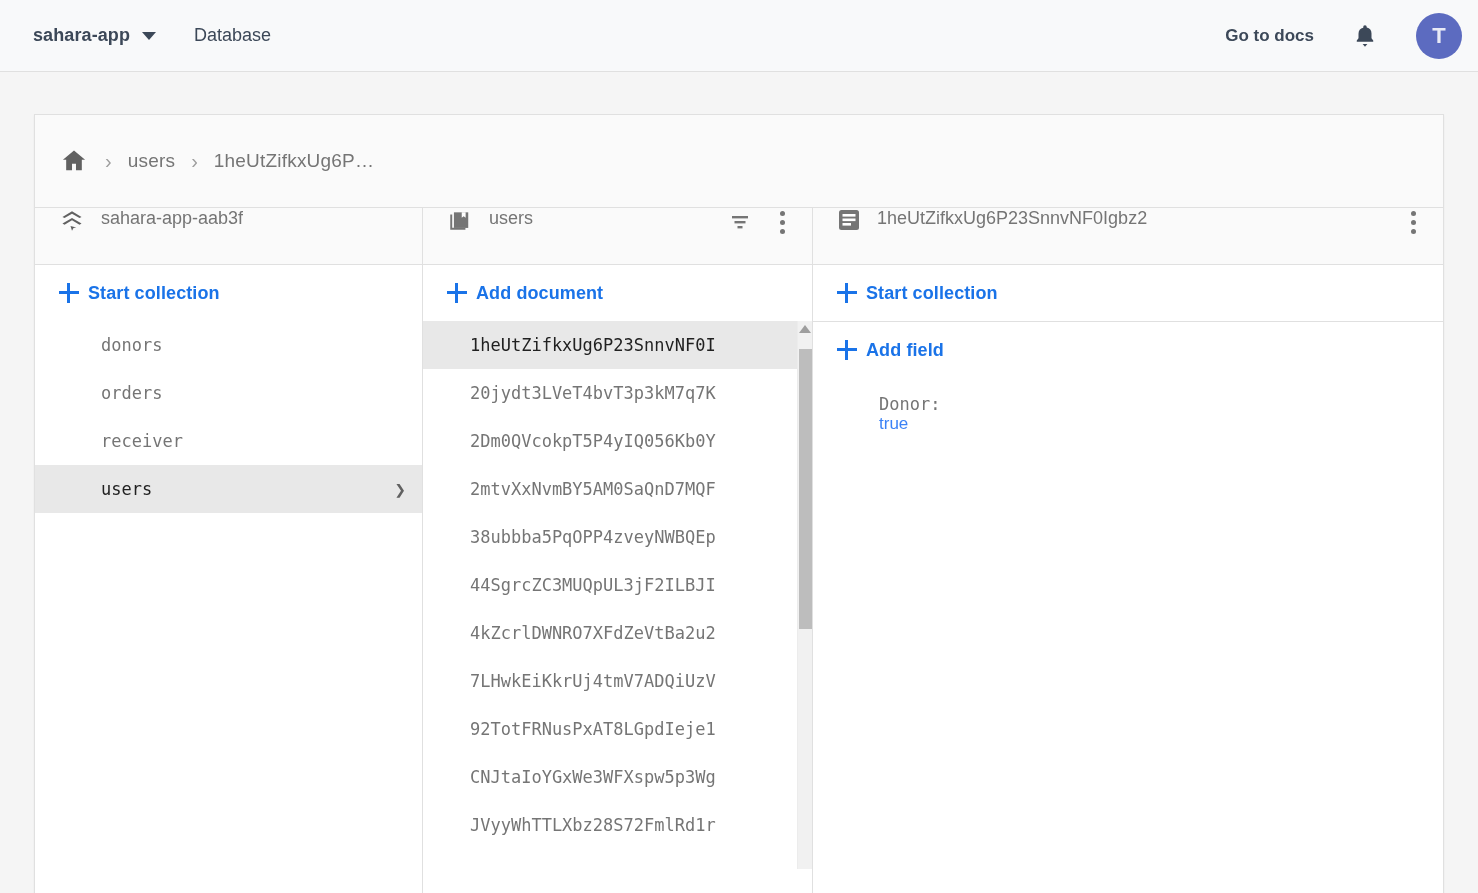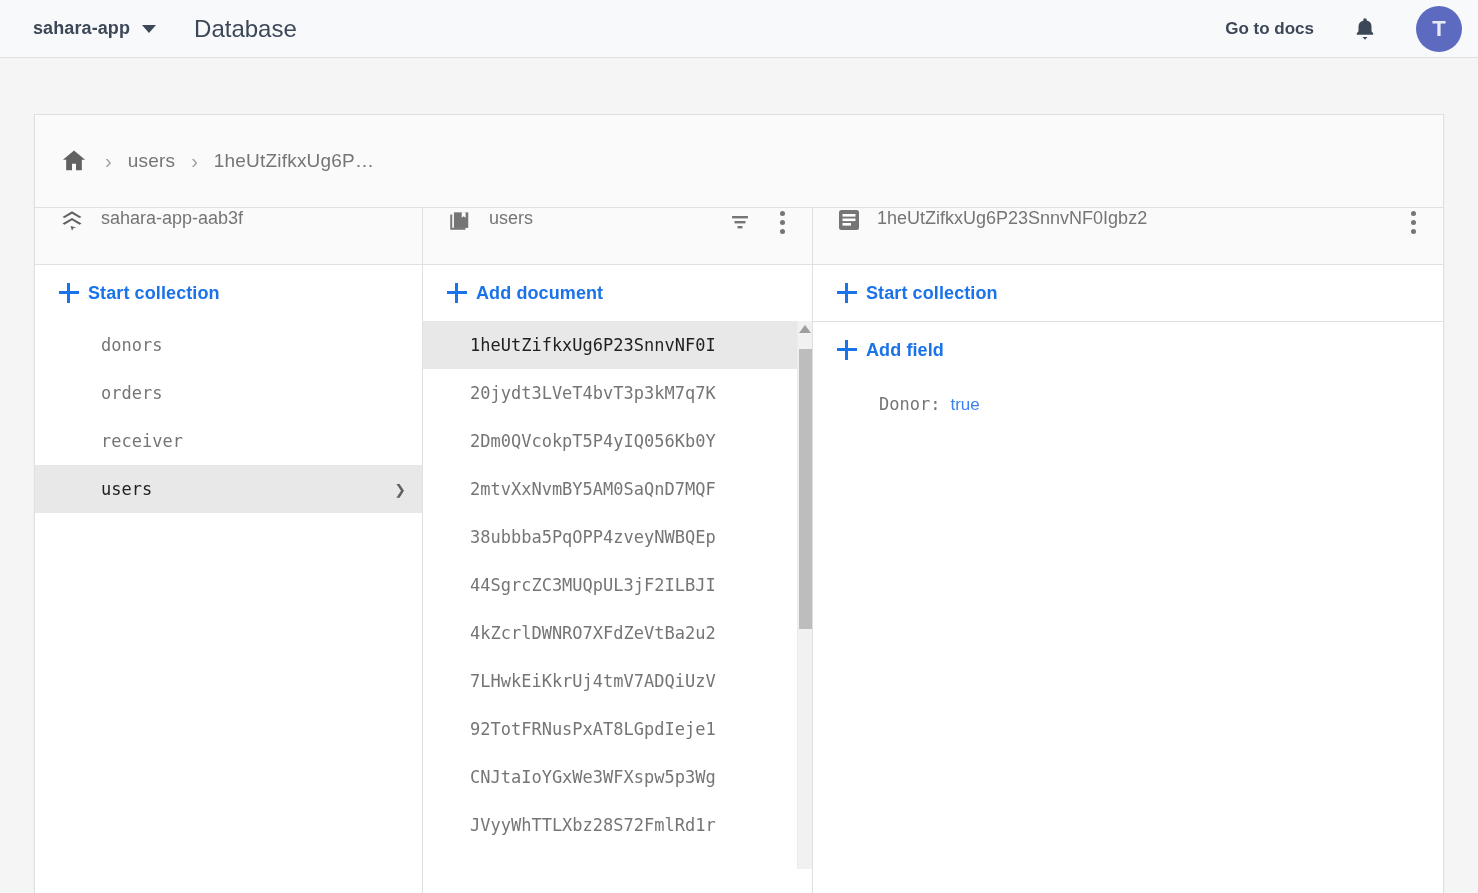--- a/index.html
+++ b/index.html
@@ -7,42 +7,42 @@
     margin: 0; padding: 0;
     width: 1478px; height: 893px;
     overflow: hidden;
     background: #f5f5f5;
     font-family: "Liberation Sans", sans-serif;
   }
 
   
   .topbar {
     position: absolute; top: 0; left: 0;
-    width: 1478px; height: 58px;
+    width: 1478px; height: 72px;
     background: #f8f9fa;
     border-bottom: 1px solid #e0e0e0;
     display: flex; align-items: center; justify-content: flex-end;
   }
   .project-select {
     display: flex; align-items: center; gap: 12px;
     margin-left: 33px; cursor: pointer;
   }
   .project-name {
     font-size: 18px; font-weight: bold; color: #3c4858;
     letter-spacing: .1px;
   }
   .caret-down {
     width: 0; height: 0;
     border-left: 7px solid transparent;
     border-right: 7px solid transparent;
     border-top: 8px solid #3c4858;
   }
   .nav-database {
     margin-left: 38px;
-    font-size: 24px; color: #3c4858;
+    font-size: 18px; color: #3c4858;
     cursor: pointer;
   }
   .topbar-right {
     margin-left: auto; margin-right: 16px;
     display: flex; align-items: center; gap: 38px; font-weight: bold;
   }
   .go-to-docs { font-size: 17px; color: #3c4858; cursor: pointer; }
   .bell-icon { cursor: pointer; display: flex; }
   .avatar {
     width: 46px; height: 46px; border-radius: 50%;
@@ -162,22 +162,23 @@
   }
   .sb-thumb {
     position: absolute; left: 1px; top: 28px;
     width: 13px; height: 280px;
     background: #bdbdbd;
     cursor: pointer;
   }
 
   
   .field-row {
-    display: flex; align-items: baseline; gap: 10px;
+    display: flex; align-items: baseline; 
     padding: 16px 0 0 66px;
+    flex-direction: column;
   }
   .field-key {
     font-family: "DejaVu Sans Mono", monospace;
     font-size: 17px; color: #757575;
   }
   .field-val {
     font-size: 17px; color: #3b82f6;
   }
 </style>
 </head>

